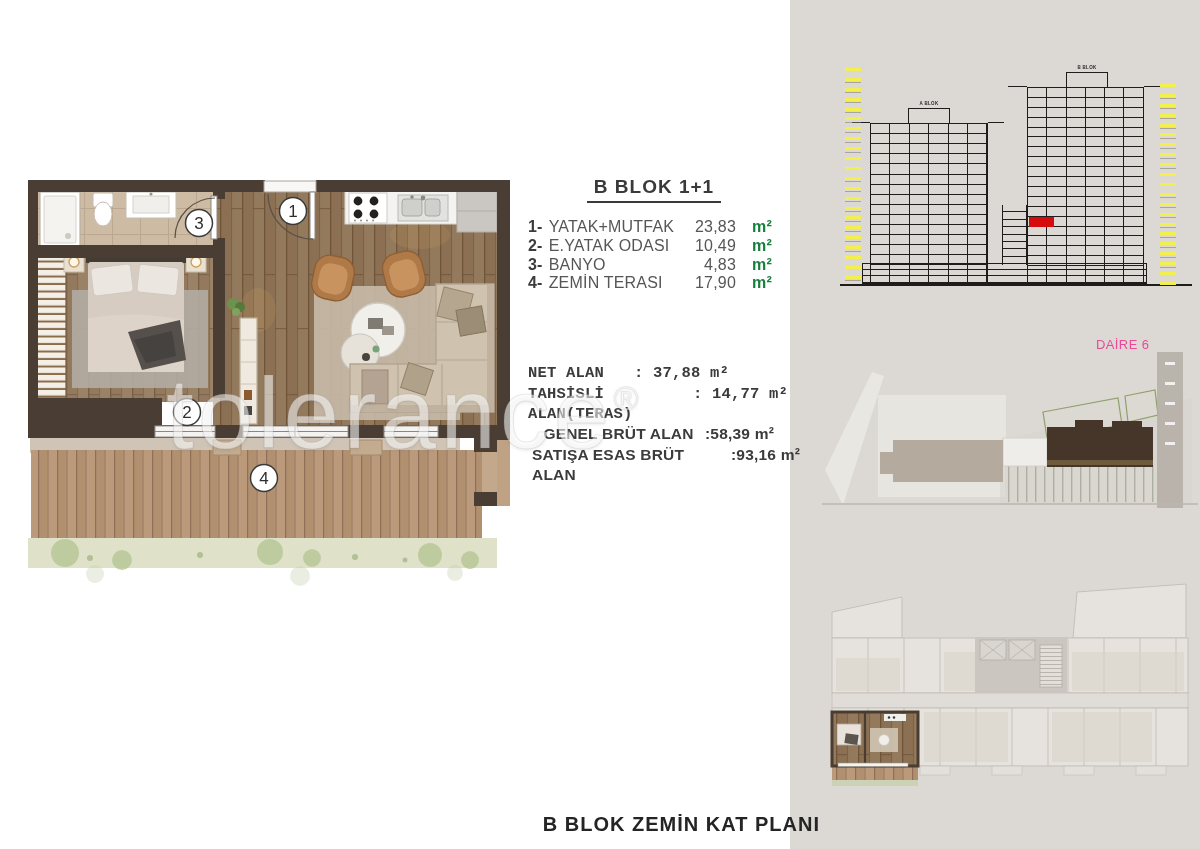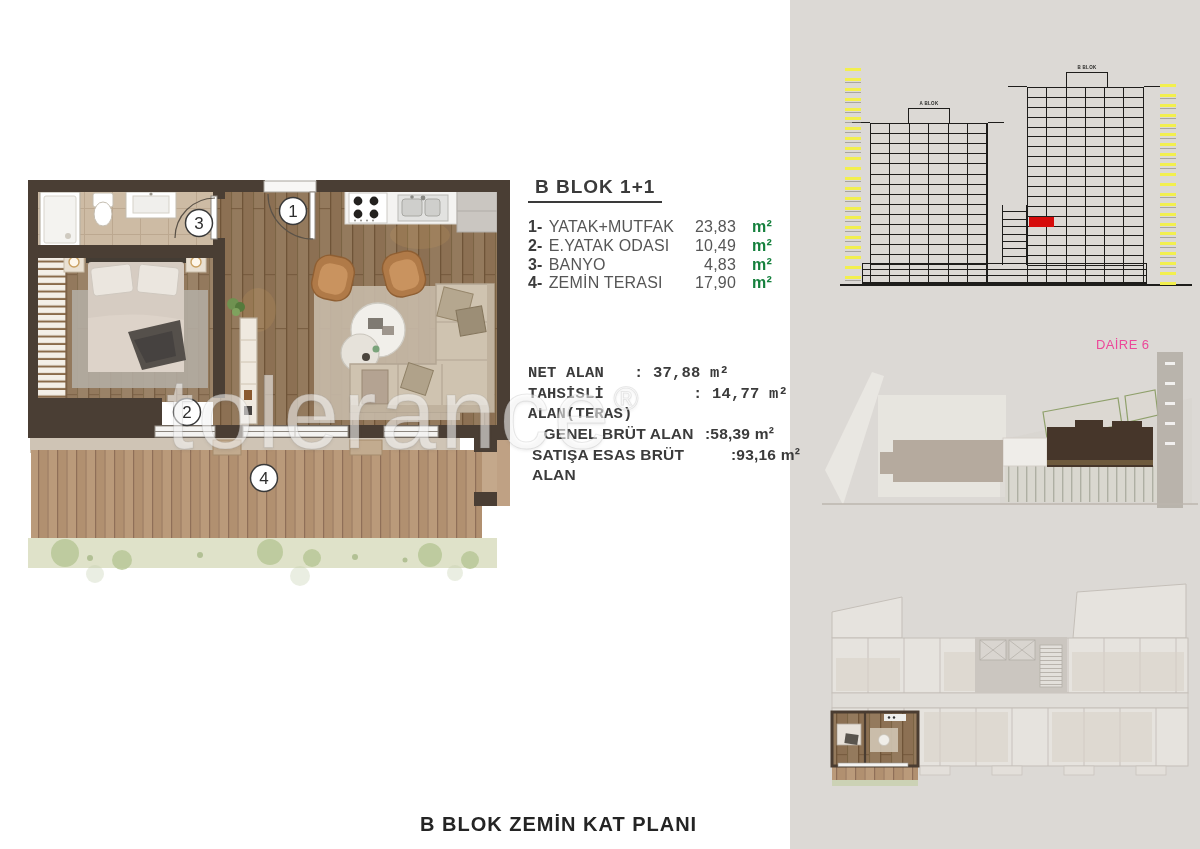--- a/index.html
+++ b/index.html
@@ -37,36 +37,36 @@
     background-image:
       repeating-linear-gradient(to bottom,#f2ef4e 0 3px,transparent 3px 9.9px),
       repeating-linear-gradient(to bottom,transparent 0 4.6px,rgba(125,122,115,.55) 4.6px 5.4px,transparent 5.4px 9.9px);}
   .ymarksL{left:845px;top:68px;height:218px;}
   .ymarksR{left:1160px;top:84px;height:202px;}
   .blk-label{position:absolute;font-size:4.5px;font-weight:bold;color:#2a2a28;letter-spacing:.3px;text-align:center;width:42px;}
   .blk-labelA{left:908px;top:101px;}
   .blk-labelB{left:1066px;top:65px;}
   
   .txt{z-index:4;color:#3e3e3e;}
-  .title-wrap{left:528px;top:176px;width:252px;}
+  .title-wrap{left:528px;top:176px;width:252px;text-align:center;}
   .title-wrap span{display:inline-block;font-size:19px;font-weight:bold;letter-spacing:1px;
     color:#3a3a3a;border-bottom:2.5px solid #3a3a3a;padding:0 7px 3px 7px;}
   .rooms{left:528px;top:218px;width:248px;font-size:16px;letter-spacing:.2px;color:#565656;}
   .room-row{display:flex;line-height:18.8px;}
   .room-row .num{font-weight:bold;color:#3c3c3c;margin-right:6px;}
   .room-row .rarea{margin-left:auto;text-align:right;}
   .room-row .runit{font-weight:bold;color:#15803d;margin-left:16px;width:24px;}
   .areas{font-size:15.5px;font-weight:bold;color:#3b3b3b;line-height:20.5px;letter-spacing:.2px;}
   .areas1{left:528px;top:363px;width:260px;font-family:Liberation Mono, monospace;}
   .areas2{left:532px;top:424px;width:268px;}
   .arow{display:flex;}
   .alabel.w1{width:106px;}
   .alabel.w2{width:173px;text-align:center;}
   .aval{white-space:pre;}
-  .caption{left:420px;top:813px;width:400px;text-align:left;font-size:20px;font-weight:bold;
+  .caption{left:420px;top:813px;width:400px;text-align:right;font-size:20px;font-weight:bold;
     letter-spacing:1px;color:#242424;}
   .daire{left:1096px;top:317px;width:90px;text-align:left;font-size:13px;color:#ec4899;letter-spacing:.4px;margin-top:20px;}
   
   .watermark{left:166px;top:356px;z-index:5;font-size:100px;font-weight:normal;letter-spacing:4px;
     color:rgba(255,255,255,.55);-webkit-text-stroke:1px rgba(125,125,125,.16);
     text-shadow:0 2px 3px rgba(90,90,90,.10);white-space:nowrap;}
   .watermark .reg{font-size:34px;vertical-align:38px;letter-spacing:0;}
 </style>
 </head>
 <body>

